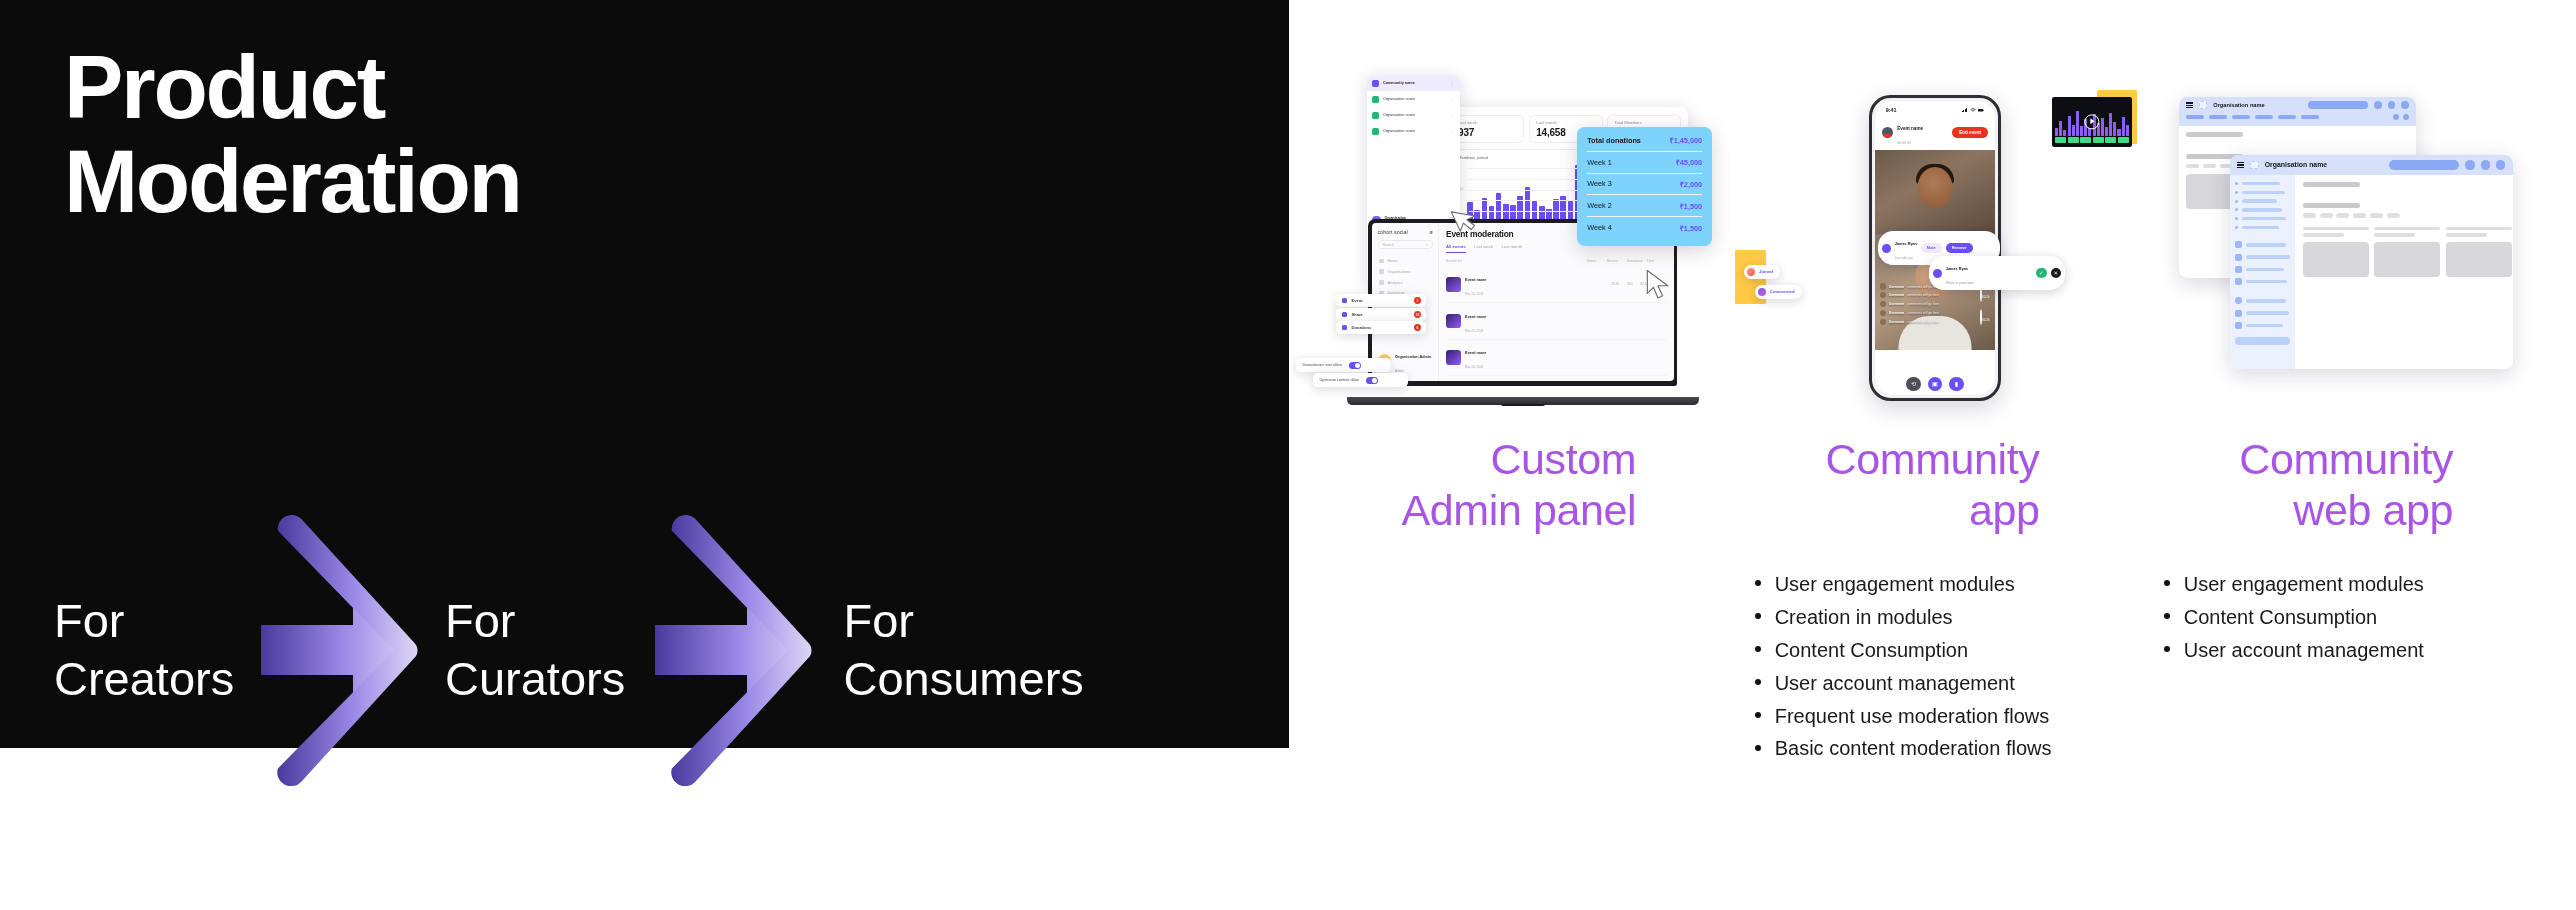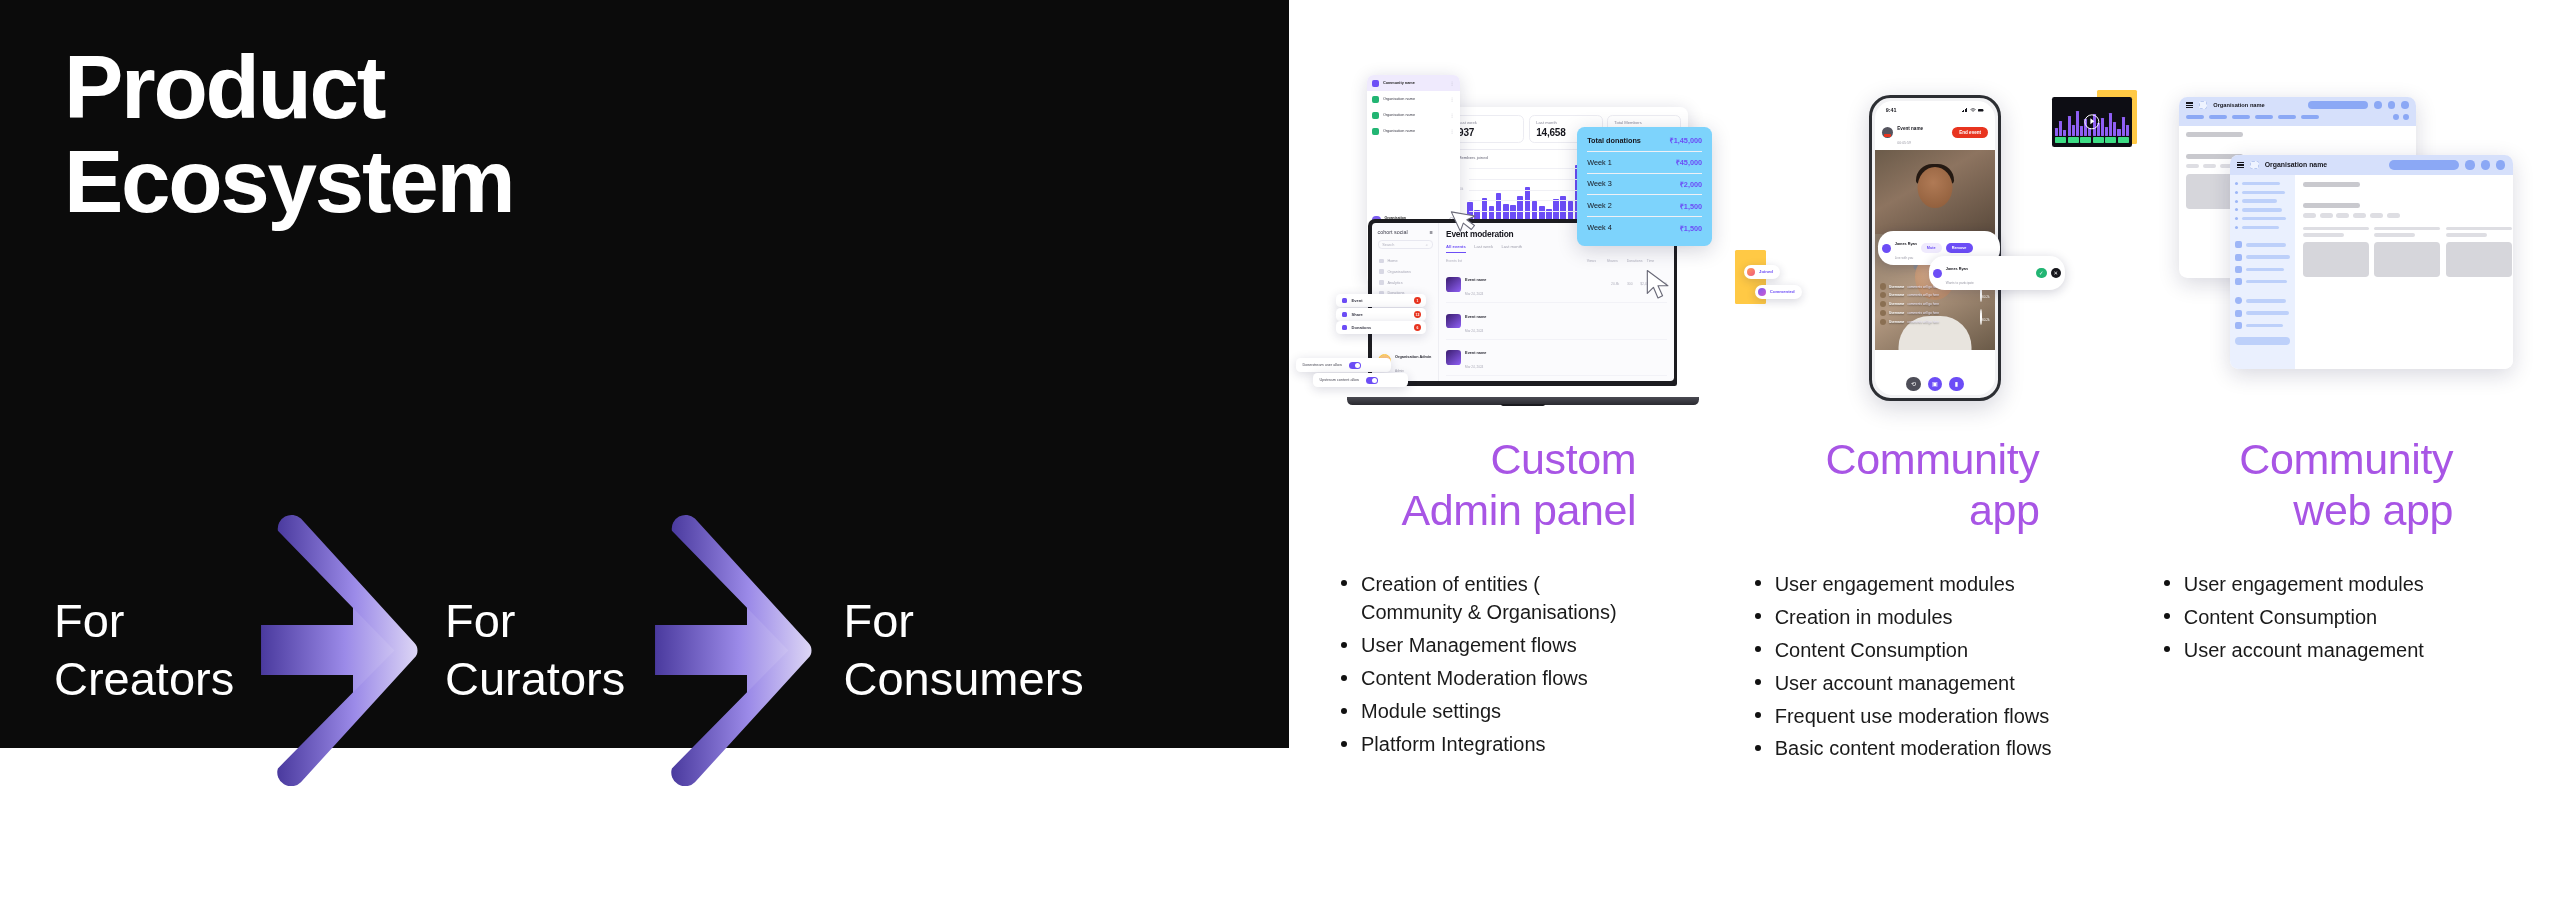--- a/index.html
+++ b/index.html
@@ -399,21 +399,21 @@
   .bk-body { padding:6.9px 7.6px; }
   .bk-blk { height:35px;border-radius:3.8px;background:#D6D6DB;margin-top:6.1px; }
 </style>
 </head>
 <body>
 
 <div class="left-panel">
 
   <div class="title-block">
     <span class="title-line">Product</span>
-    <span class="title-line">Ecosystem</span>
+    <span class="title-line">Moderation</span>
   </div>
 
   <div class="flow-row">
 
     <div class="flow-label l1">For
 Creators</div>
 
     <div class="arrow">
       <svg viewBox="0 0 210 355" xmlns="http://www.w3.org/2000/svg">
         <defs>
@@ -711,29 +711,20 @@
           <svg width="27.5" height="32" viewBox="0 0 36 42">
               <path d="M3,2 L3,32 L11,24 L17,38 L23,35 L17,22 L30,22 Z" fill="#ffffff" stroke="#6a6a78" stroke-width="1.5" stroke-linejoin="round"></path>
             </svg>
         </div>
 
       </div>
     </div>
 
     <div class="col-title">Custom
 Admin panel</div>
-    <div class="col-bullets">
-      <ul>
-        <li>Creation of entities ( Community &amp; Organisations)</li>
-        <li>User Management flows</li>
-        <li>Content Moderation flows</li>
-        <li>Module settings</li>
-        <li>Platform Integrations</li>
-      </ul>
-    </div>
   </div>
 
   <div class="col c2">
     <div class="col-art">
       <div class="phone-wrap">
 
         <div class="pip-yellow"></div>
         <div class="yellow-tab"></div>
 
         <div class="phone">

